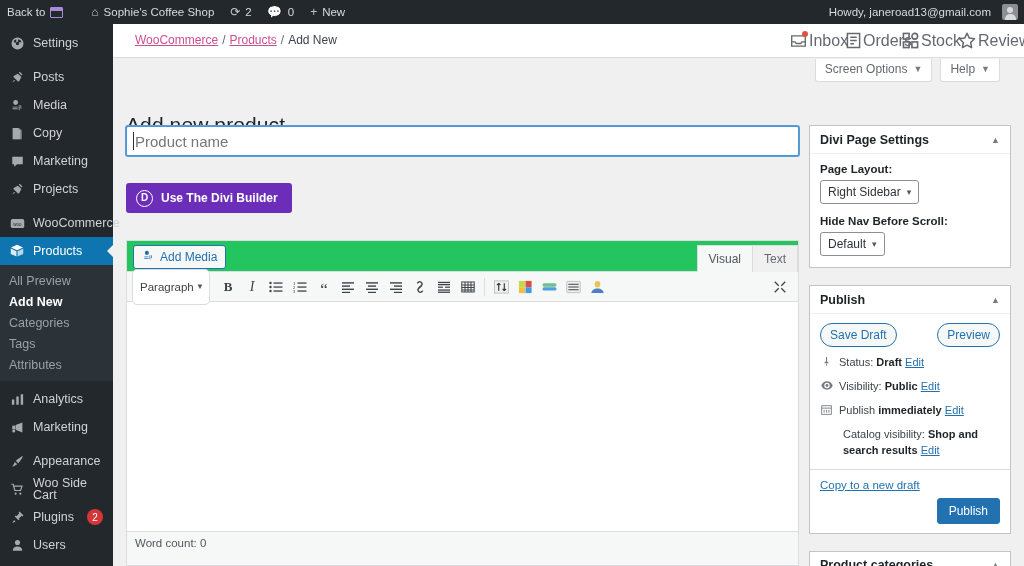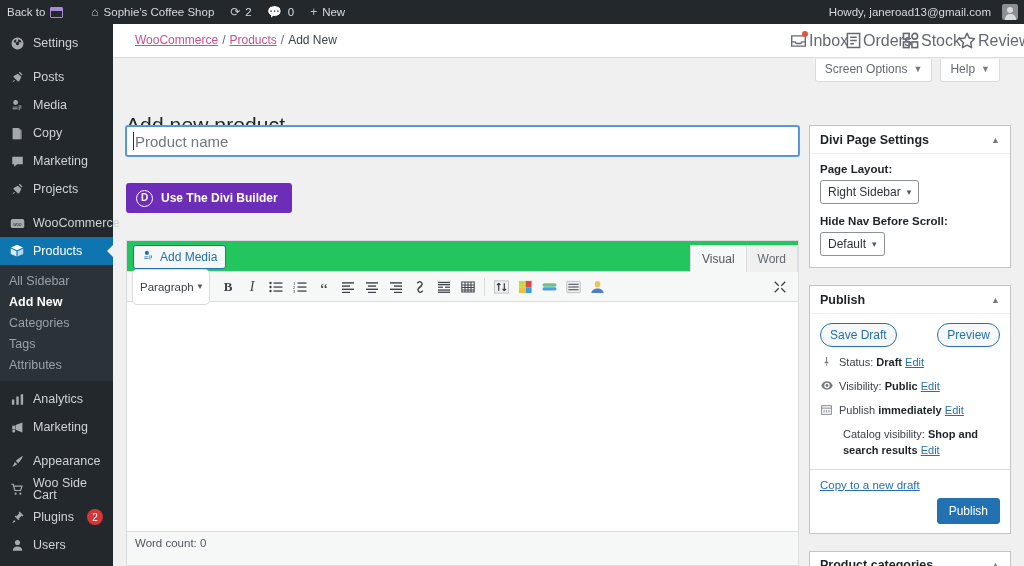--- a/index.html
+++ b/index.html
@@ -343,21 +343,21 @@
           <path d="M10 2.2L2.5 5.6 10 9l7.5-3.4L10 2.2z"></path>
           <path d="M2.2 7v6.6L9.3 17V10.3L2.2 7z" opacity=".85"></path>
           <path d="M17.8 7v6.6L10.7 17V10.3L17.8 7z" opacity=".7"></path>
         </svg>
     </span>
     <span class="mi-label">Products</span>
   </div>
 
   <div class="submenu">
     <div class="sub-item">
-      <span>All Sidebar</span>
+      <span>All Preview</span>
     </div>
     <div class="sub-item current">
       <span>Add New</span>
     </div>
     <div class="sub-item">
       <span>Categories</span>
     </div>
     <div class="sub-item">
       <span>Tags</span>
     </div>
@@ -524,21 +524,21 @@
         <span>
           <svg width="13" height="13" viewBox="0 0 20 20" fill="#2271b1">
               <circle cx="7.5" cy="6" r="3.2"></circle>
               <path d="M11.6 9.8h1.2v6.5h-1.2zM13.9 9.8h1.1v4.6h-1.1zM3.5 11.5h6.6v1.1H3.5zM3.5 13.8h6.6v1.1H3.5z"></path>
             </svg>
         </span>
         <span>Add Media</span>
       </div>
       <div class="ed-tabs">
         <div class="ed-tab active">Visual</div>
-        <div class="ed-tab">Word</div>
+        <div class="ed-tab">Text</div>
       </div>
     </div>
 
     <div id="ed-toolbar-btns">
       <div class="fmt-select">
         <span>Paragraph</span>
         <span style="font-size:8px;color:#50575e;">▼</span>
       </div>
 
       <div class="tb-btn" style="font-weight:bold;font-family:'Liberation Serif',serif;">B</div>

